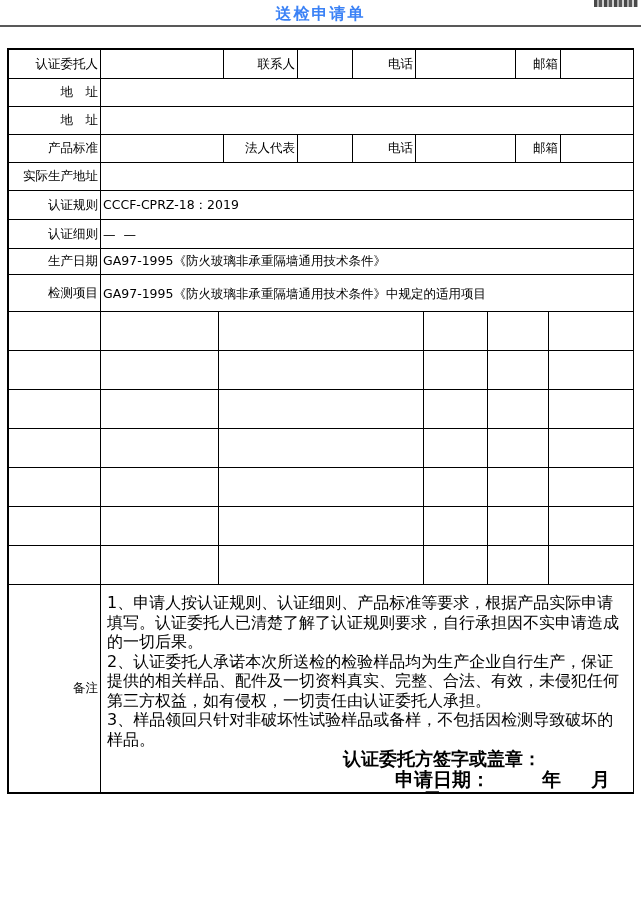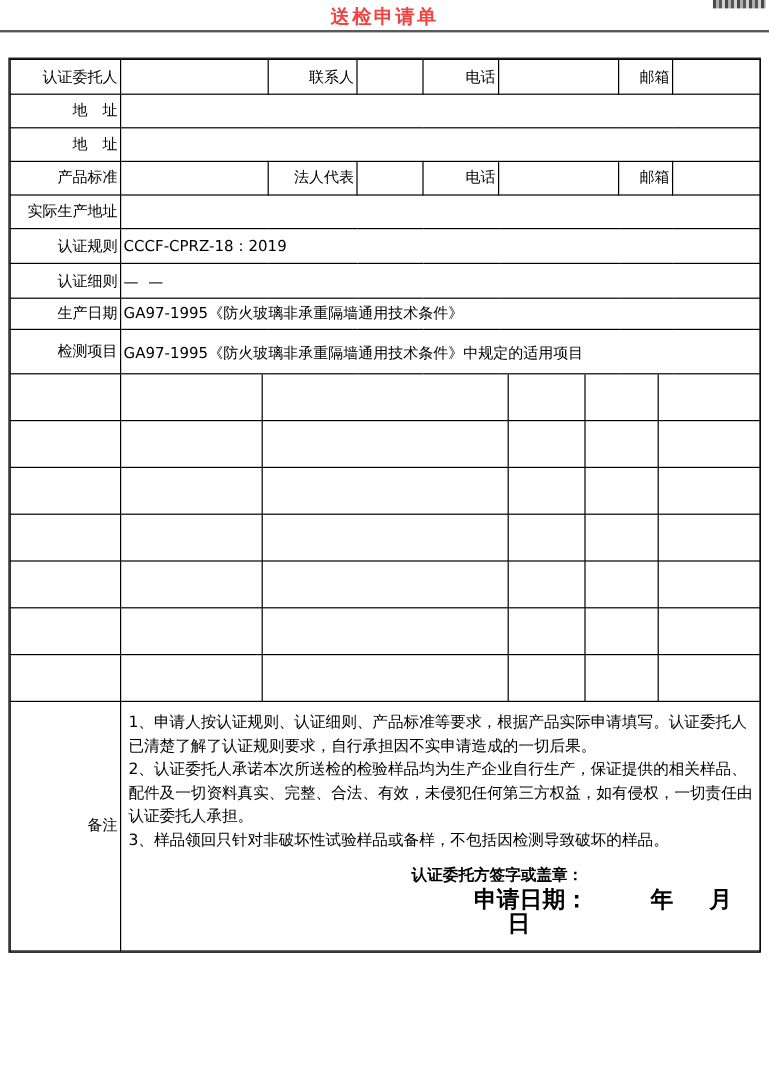--- a/index.html
+++ b/index.html
@@ -8,21 +8,21 @@
     font-family:"DejaVu Sans","Liberation Sans",sans-serif;
     color:#000;-webkit-font-smoothing:antialiased;
   }
   .page{position:absolute;inset:0;background:#fff;overflow:hidden;}
   .corner-artifact{
     position:absolute;top:0;right:3px;width:44px;height:7px;opacity:.8;
     background:repeating-linear-gradient(90deg,#1b1b1b 0 3px,#9a9a9a 3px 5px,#2e2e2e 5px 8px,#c8c8c8 8px 10px);
   }
   .title{
     margin-top:5px;text-align:center;font-weight:bold;font-size:16px;
-    color:#ef4444;letter-spacing:2px;line-height:17px;
+    color:#3b82f6;letter-spacing:2px;line-height:17px;
   }
   .rule{border:0;border-top:2px solid #595959;margin:3px 0 0 0;width:641px;}
   .tblwrap{
     position:absolute;left:7px;top:48px;width:625px;border:1px solid #000;background:#fff;
   }
   table.tbl{border-collapse:collapse;table-layout:fixed;width:625px;}
   table.tbl:not(:first-child) tr:first-child td,
   table.tbl:not(:first-child) tr:first-child th{border-top:0;}
   .tbl td,.tbl th{
     border:1px solid #000;padding:0 2px;font-size:12.5px;font-weight:normal;
@@ -34,24 +34,24 @@
   .rh28 td{height:28px}.rh27 td{height:27px}.rh25 td{height:25px}
   .rh38 td{height:38px}.rh36 td{height:36px}
   .prod-empty td{height:38px}
   .opts{display:flex;justify-content:center;gap:30px;}
   .opt{white-space:nowrap;}
   .remark-row td{height:207px;vertical-align:middle;}
   .remark-body{
     height:203px;display:flex;flex-direction:column;
     padding:6px 4px 10px 4px;box-sizing:border-box;text-align:left;
   }
-  .remark-lines{line-height:19.5px;font-size:13px;}
+  .remark-lines{line-height:19.5px;font-size:16px;}
   .remark-lines div{margin:0;}
   .spacer{flex:1 1 auto;}
-  .sign-line{margin-left:236px;font-weight:bold;font-size:13px;line-height:20px;}
+  .sign-line{margin-left:236px;font-weight:bold;font-size:18px;line-height:20px;}
   .date-line{margin-left:288px;font-weight:bold;font-size:19px;line-height:20px;}
   .date-line .yr{margin-left:52px;}
   .date-line .mo{margin-left:30px;}
   .date-line .dy{margin-left:28px;}
   .c-dash{letter-spacing:2px;}
 </style>
 </head>
 <body>
 
 <div class="page">

